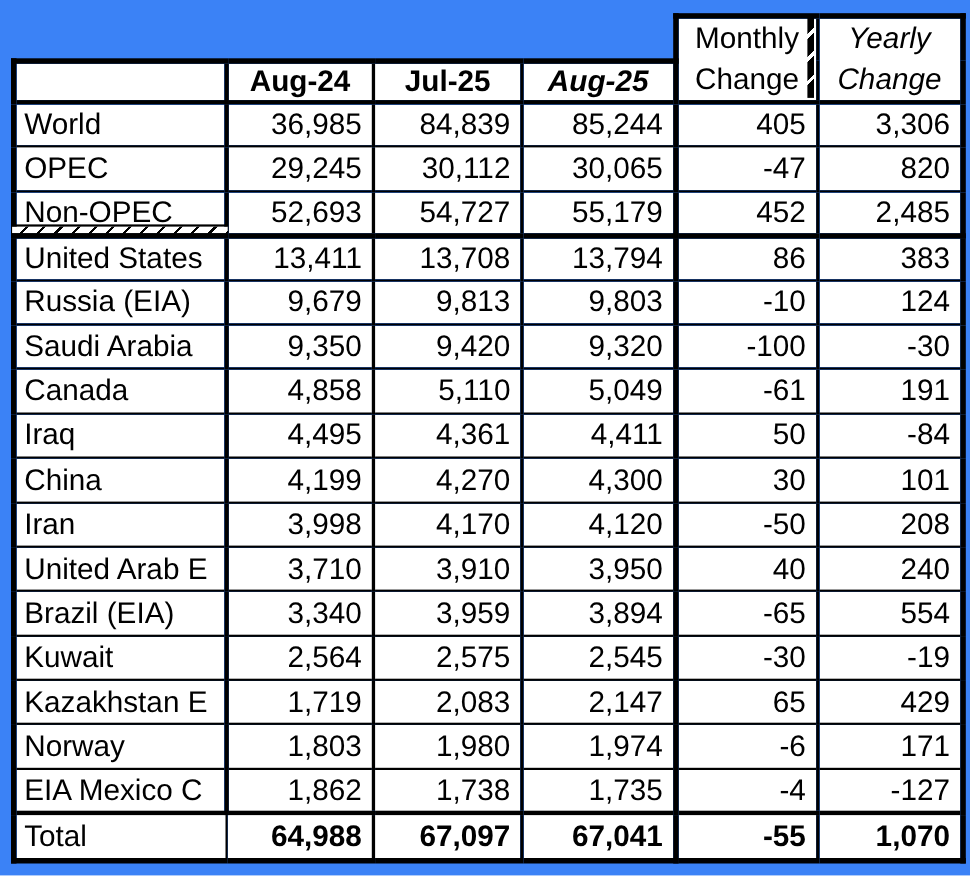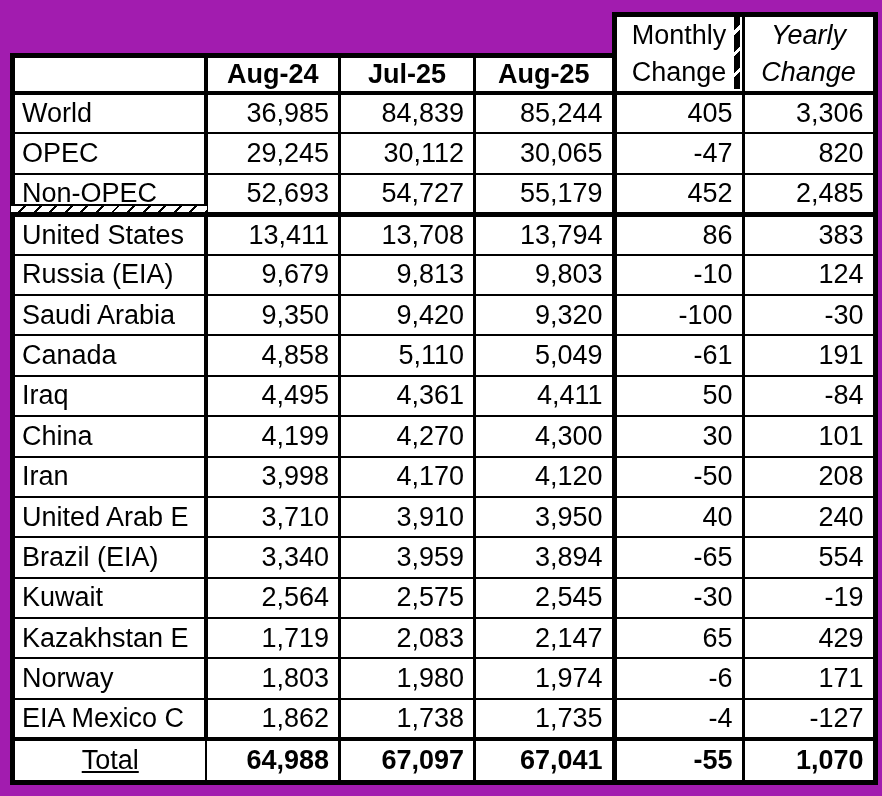--- a/index.html
+++ b/index.html
@@ -1,18 +1,18 @@
 <!DOCTYPE html>
 <html><head>
 <meta charset="utf-8">
 <style>
   * { margin:0; padding:0; box-sizing:border-box; }
   html,body { background:#ffffff; }
   .screen {
-    position:relative; width:882px; height:796px; background:#a21caf;
+    position:relative; width:882px; height:796px; background:#3b82f6;
     font-family:"Liberation Sans","DejaVu Sans",sans-serif; color:#000;
     overflow:hidden;
   }
   table.tbl {
     position:absolute; left:10px; top:12px;
     border-collapse:collapse; table-layout:fixed;
   }
   .tbl td, .tbl th {
     border:2px solid #000;
     font-size:27px; font-weight:400;
@@ -40,40 +40,40 @@
   
   th.corner {
     border-left-width:5px; border-right-width:4px;
     border-top-width:5px; border-bottom-width:4px;
   }
   th.mon {
     border-top-width:5px; border-bottom-width:4px;
     border-right-width:3px;
     text-align:center; font-weight:700;
   }
-  th.mon.mon-last { border-right-width:5px; }
+  th.mon.mon-last { border-right-width:5px;font-style:italic; }
 
   
   td.lbl {
     border-left-width:5px; border-right-width:4px;
     text-align:left; padding-left:7px;
   }
   td.num { text-align:right; padding-right:9px; border-right-width:3px; }
   td.num.v3 { border-right-width:5px;padding-left:44px; }
   td.num.v5 { border-right-width:5px; }
 
   
   tbody.summary tr:last-child td { border-bottom-width:5px; }
   tbody.countries tr:last-child td { border-bottom-width:4px; }
 
   
   tr.trow td { border-bottom-width:5px; }
   td.total-lbl {
-    text-align:center; padding-right:6px;
-    border-left-width:5px; border-right-width:2px;text-decoration:underline;
+    text-align:left; padding-right:6px;
+    border-left-width:5px; border-right-width:2px;
   }
   tr.trow td.num { font-weight:700; }
 
   
   .hatch-h {
     position:absolute; left:11px; top:204px; width:196px; height:11px;
     border-top:2px solid #000; border-bottom:3px solid #000;
     background:repeating-linear-gradient(135deg,#ffffff 0 9px,#000000 9px 11px);
   }
   .hatch-v {

